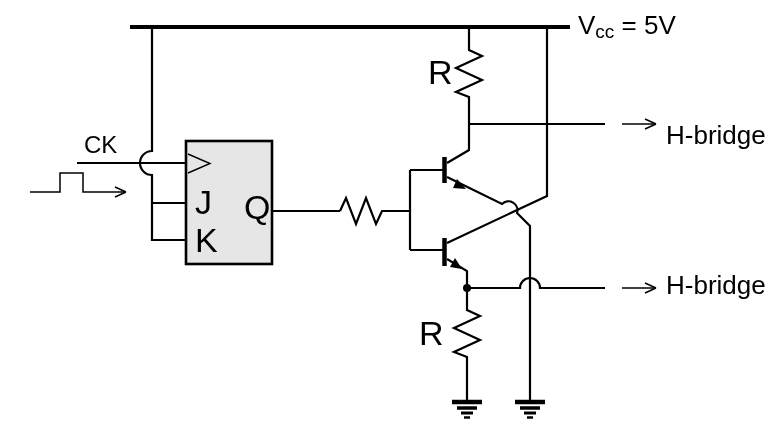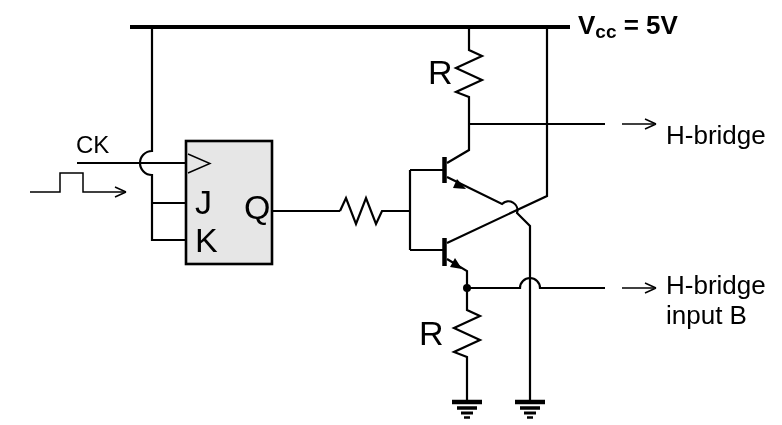--- a/index.html
+++ b/index.html
@@ -13,27 +13,27 @@
   }
   svg.schem { position:absolute; left:0; top:0; }
   .wire   { stroke: var(--wire, #000); fill: none; stroke-width: 2.2; }
   .thin   { stroke: var(--wire, #000); fill: none; stroke-width: 1.5; }
   .bus    { stroke: var(--wire, #000); fill: none; stroke-width: 4; }
   .bar    { stroke: var(--wire, #000); fill: none; stroke-width: 4.5; }
   .boxln  { stroke: var(--wire, #000); stroke-width: 2.6; }
   .tri    { stroke: var(--wire, #000); fill: none; stroke-width: 1.4; }
   .solid  { fill: var(--wire, #000); stroke: none; }
   .lbl { position:absolute; white-space:nowrap; color: var(--text,#000); }
-  .lbl-ck   { left:76px;  top:133px; font-size:24px; line-height:24px; }
+  .lbl-ck   { left:84px;  top:133px; font-size:24px; line-height:24px; }
   .lbl-j    { left:195px; top:185px; font-size:34px; line-height:34px; }
   .lbl-k    { left:195px; top:223px; font-size:34px; line-height:34px; }
   .lbl-q    { left:244px; top:190px; font-size:34px; line-height:34px; }
   .lbl-rtop { left:428px; top:55px;  font-size:34px; line-height:34px; }
   .lbl-rbot { left:419px; top:316px; font-size:34px; line-height:34px; }
-  .lbl-vcc  { left:578px; top:10px;  font-size:26px; line-height:30px;font-weight:bold; }
+  .lbl-vcc  { left:578px; top:10px;  font-size:26px; line-height:30px; }
   .lbl-vcc sub { font-size:19px; vertical-align:-4px; line-height:0; }
   .lbl-outa { left:666px; top:120px; font-size:26px; line-height:30px; }
   .lbl-outb { left:666px; top:270px; font-size:26px; line-height:30px; }
 </style>
 </head>
 <body>
 
 <div id="stage">
 
   <svg class="schem" width="782" height="425" viewBox="0 0 782 425">
@@ -114,16 +114,15 @@
   <div class="lbl lbl-rtop">R</div>
   <div class="lbl lbl-rbot">R</div>
 
   <div class="lbl lbl-vcc"><span>V</span><sub>cc</sub><span> = 5V</span></div>
 
   <div class="lbl lbl-outa">
     <div>H-bridge</div>
   </div>
   <div class="lbl lbl-outb">
     <div>H-bridge</div>
-    <div>input B</div>
   </div>
 
 </div>
 
 </body></html>

